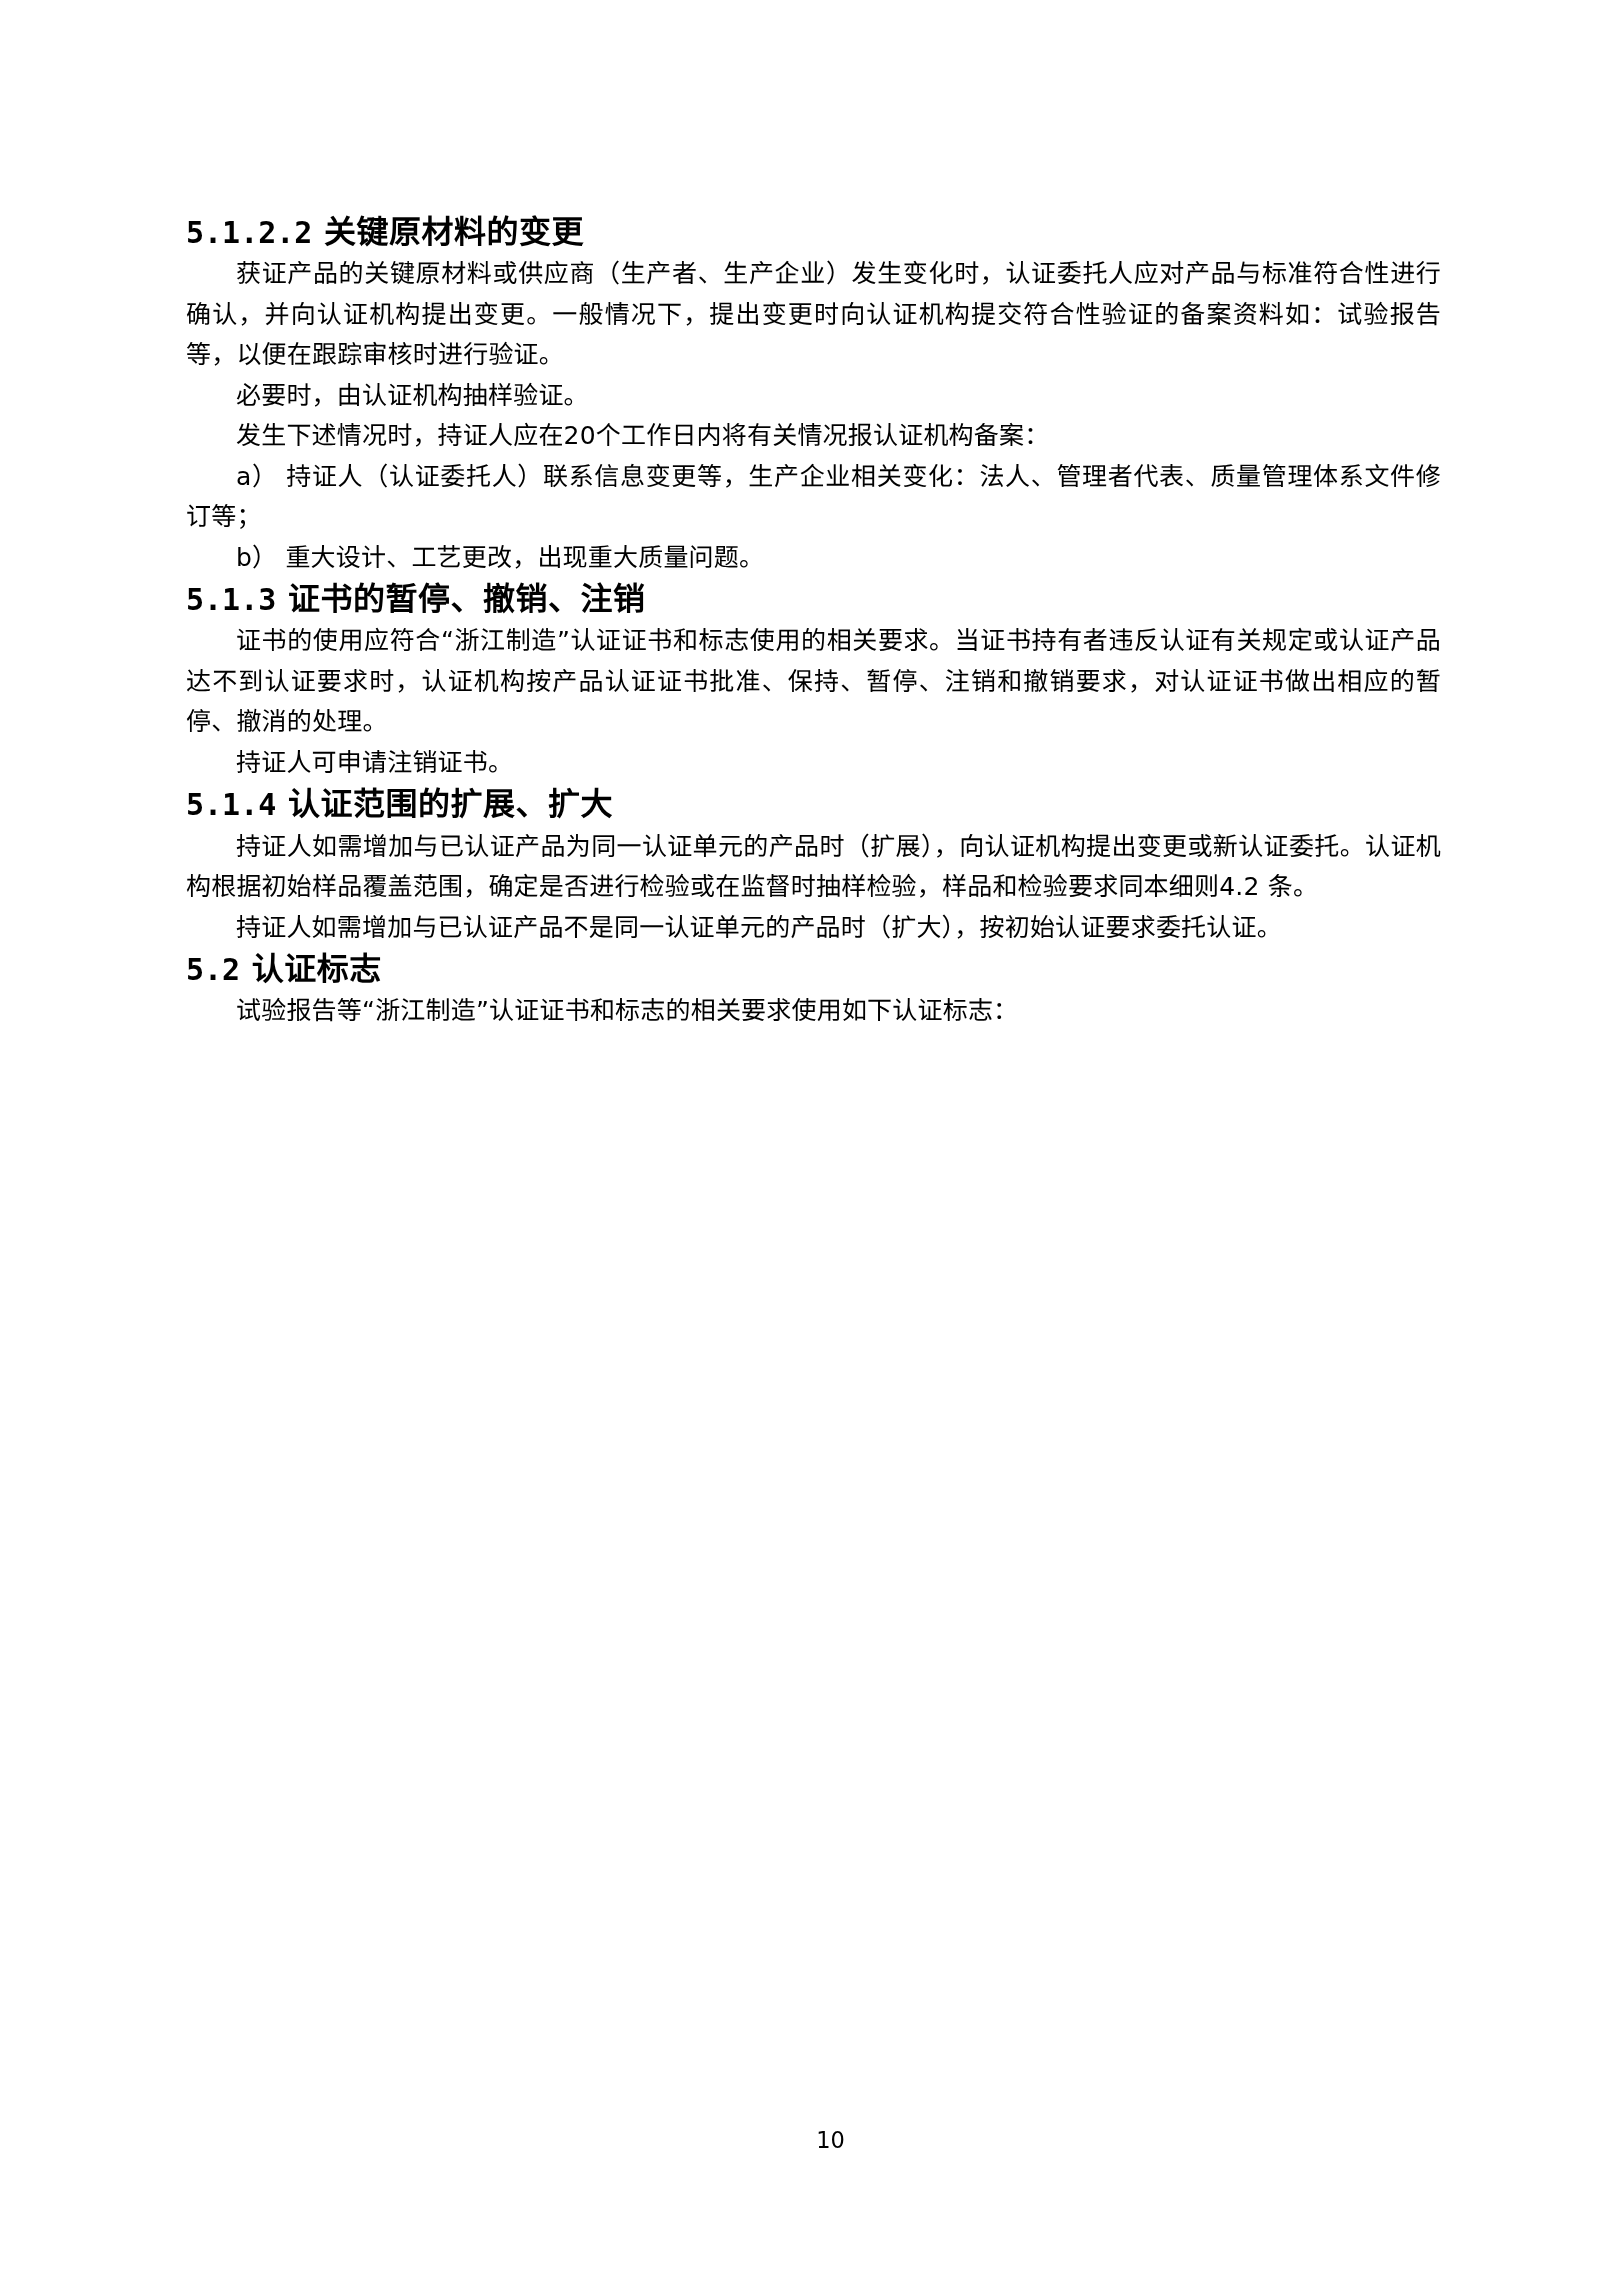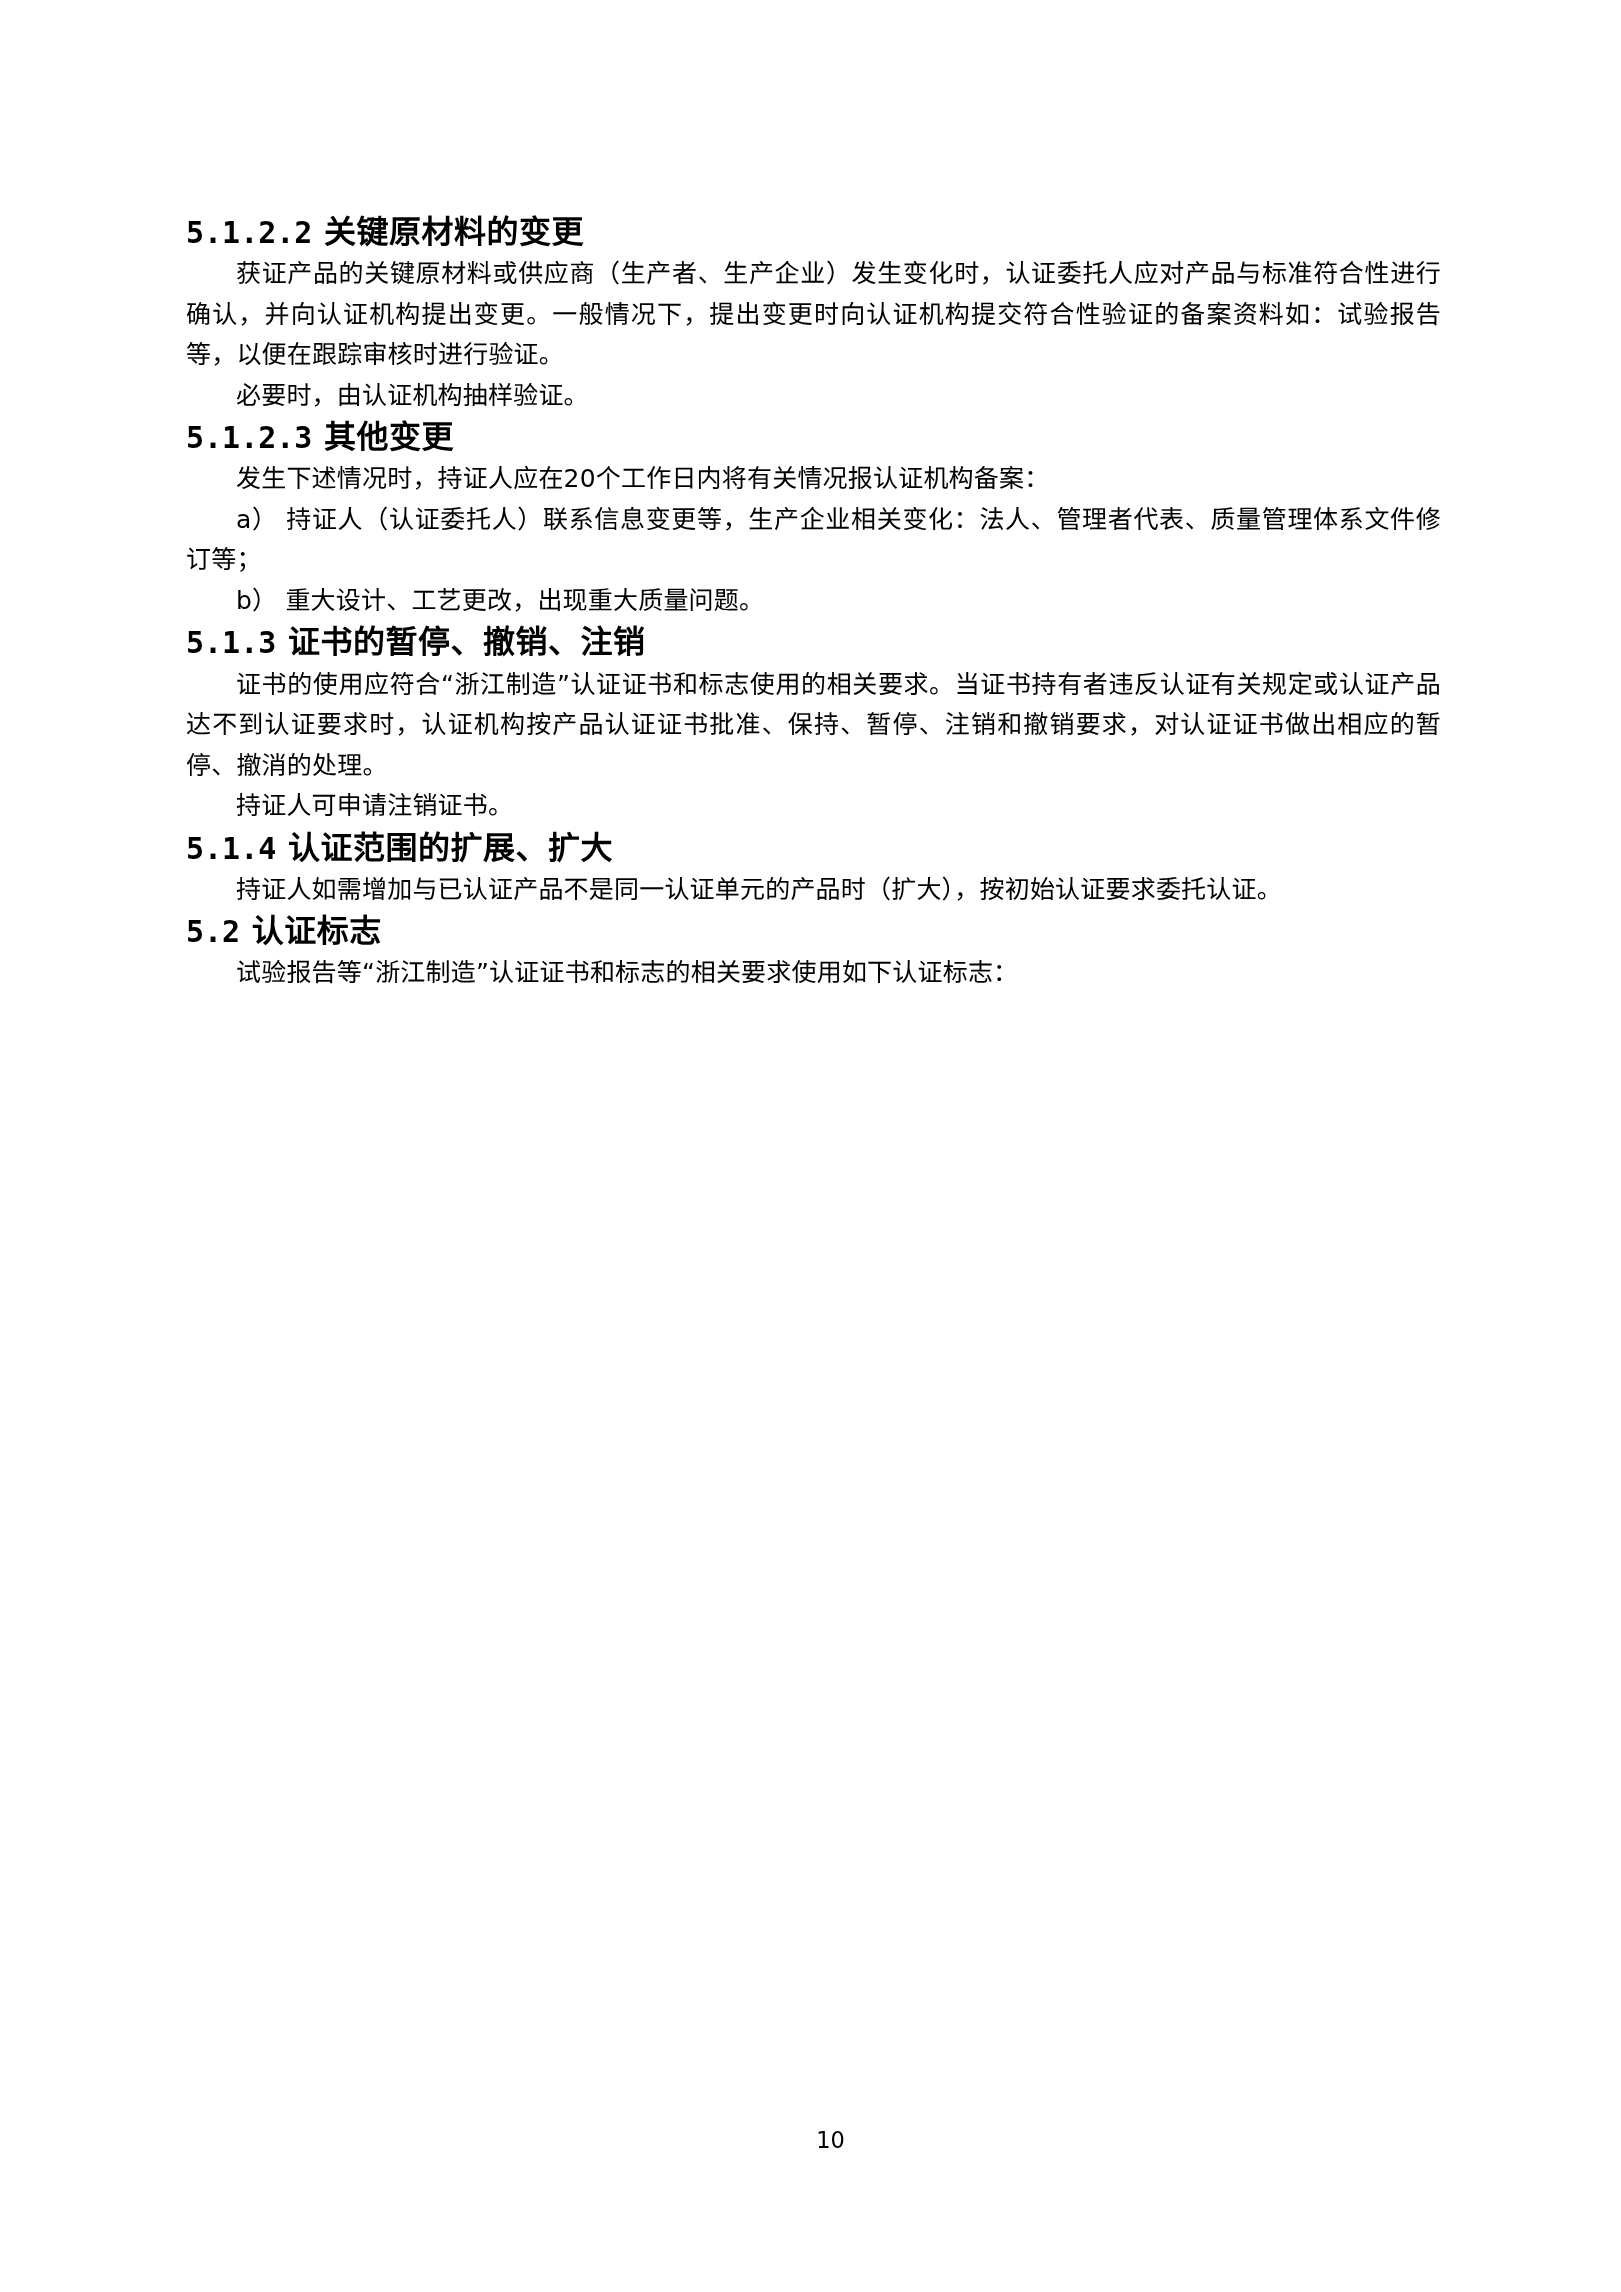--- a/index.html
+++ b/index.html
@@ -71,39 +71,36 @@
 <div class="page">
   <div class="content">
 
     <h2 class="heading">
       <span class="h-num">5.1.2.2</span>
       <span>关键原材料的变更</span>
     </h2>
     <p class="para indent p-gap">获证产品的关键原材料或供应商（生产者、生产企业）发生变化时，认证委托人应对产品与标准符合性进行确认，并向认证机构提出变更。一般情况下，提出变更时向认证机构提交符合性验证的备案资料如：试验报告等，以便在跟踪审核时进行验证。</p>
     <p class="para indent">必要时，由认证机构抽样验证。</p>
 
-    <h2 class="heading heading-gap-sm">
-      <span class="h-num">5.1.2.3</span>
-      <span>其他变更</span>
-    </h2>
     <p class="para indent p-gap">发生下述情况时，持证人应在20个工作日内将有关情况报认证机构备案：</p>
     <p class="para indent">a） 持证人（认证委托人）联系信息变更等，生产企业相关变化：法人、管理者代表、质量管理体系文件修订等；</p>
     <p class="para indent">b） 重大设计、工艺更改，出现重大质量问题。</p>
 
     <h2 class="heading heading-gap-lg">
       <span class="h-num">5.1.3</span>
       <span>证书的暂停、撤销、注销</span>
     </h2>
     <p class="para indent block-gap-top-lg">证书的使用应符合“浙江制造”认证证书和标志使用的相关要求。当证书持有者违反认证有关规定或认证产品达不到认证要求时，认证机构按产品认证证书批准、保持、暂停、注销和撤销要求，对认证证书做出相应的暂停、撤消的处理。</p>
     <p class="para indent">持证人可申请注销证书。</p>
 
     <h2 class="heading heading-gap-lg">
       <span class="h-num">5.1.4</span>
       <span>认证范围的扩展、扩大</span>
     </h2>
+    <p class="para indent block-gap-top-lg">持证人如需增加与已认证产品为同一认证单元的产品时（扩展），向认证机构提出变更或新认证委托。认证机构根据初始样品覆盖范围，确定是否进行检验或在监督时抽样检验，样品和检验要求同本细则4.2 条。</p>
     <p class="para indent">持证人如需增加与已认证产品不是同一认证单元的产品时（扩大），按初始认证要求委托认证。</p>
 
     <h2 class="heading heading-gap-lg">
       <span class="h-num">5.2</span>
       <span>认证标志</span>
     </h2>
     <p class="para indent block-gap-top-lg">试验报告等“浙江制造”认证证书和标志的相关要求使用如下认证标志：</p>
 
   </div>
 

